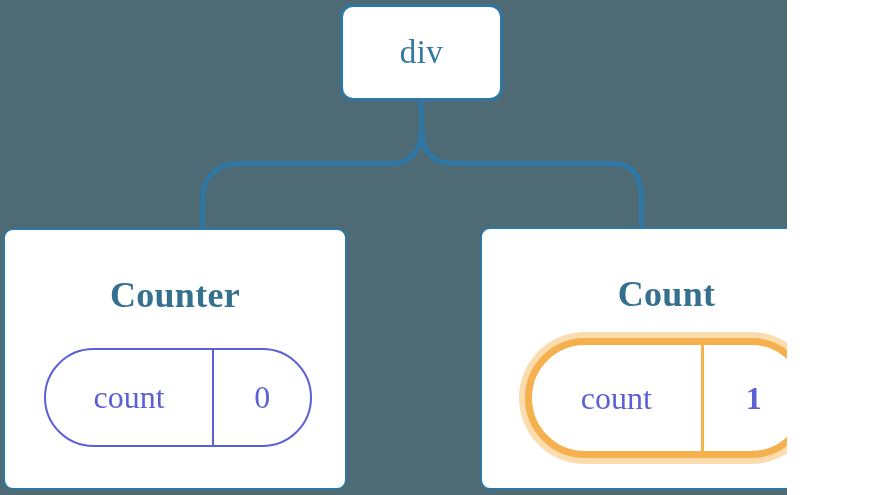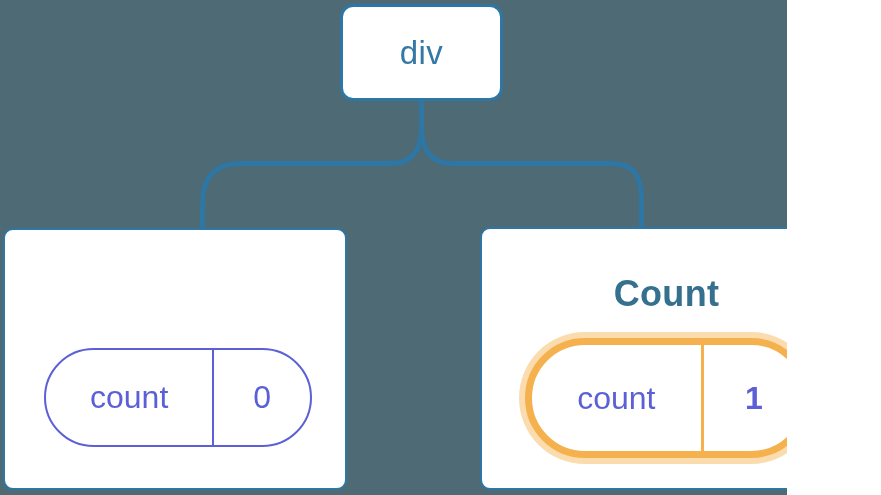--- a/index.html
+++ b/index.html
@@ -2,21 +2,21 @@
 <html style="--bg: #4e6a74; --line: #2e76a4; --node-text: #3478a6; --title: #35708e; --purple: #5b60d6; --orange: #f5b14e; --orange-glow: #fbdcae; --card-bg: #ffffff;"><head>
 <meta charset="utf-8">
 <style>
   html,body { margin:0; padding:0; }
   .stage {
     position: relative;
     width: 787px;
     height: 495px;
     background: var(--bg, #4e6a74);
     overflow: hidden;
-    font-family: Liberation Sans, sans-serif;
+    font-family: Liberation Serif, serif;
   }
   .connector {
     position: absolute;
     left: 0; top: 0;
     z-index: 0;
   }
   .node-root {
     position: absolute;
     left: 340px; top: 4px;
     width: 163px; height: 97px;
@@ -114,20 +114,21 @@
   <svg class="connector" width="881" height="495" viewBox="0 0 881 495">
     <path d="M421.5 100 L421.5 127 C421.5 150 412 163.5 390 163.5 L240 163.5 C216 163.5 202.5 177 202.5 201 L202.5 230" fill="none" stroke="#2e76a4" stroke-width="5"></path>
     <path d="M421.5 100 L421.5 127 C421.5 150 431 163.5 453 163.5 L611 163.5 C635 163.5 641.5 177 641.5 201 L641.5 230" fill="none" stroke="#2e76a4" stroke-width="5"></path>
   </svg>
 
   <div class="node-root">
     <span class="node-root-label">div</span>
   </div>
 
   <div class="card left">
+    <div class="card-title">Counter</div>
     <div class="pill">
       <div class="pill-key">count</div>
       <div class="pill-sep"></div>
       <div class="pill-value">0</div>
     </div>
   </div>
 
   <div class="card right">
     <div class="card-title">Count</div>
     <div class="pill-glow">

